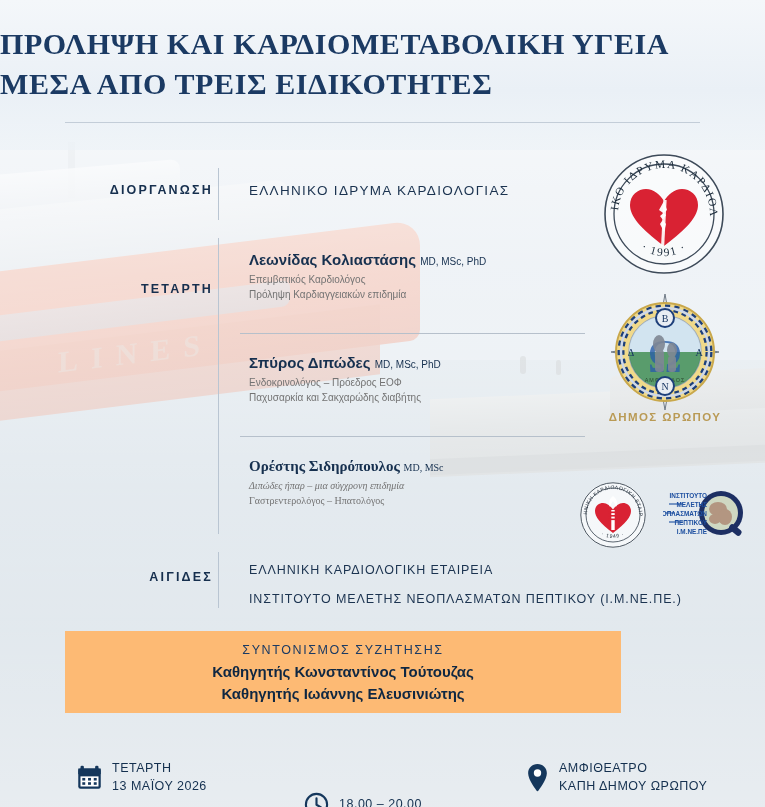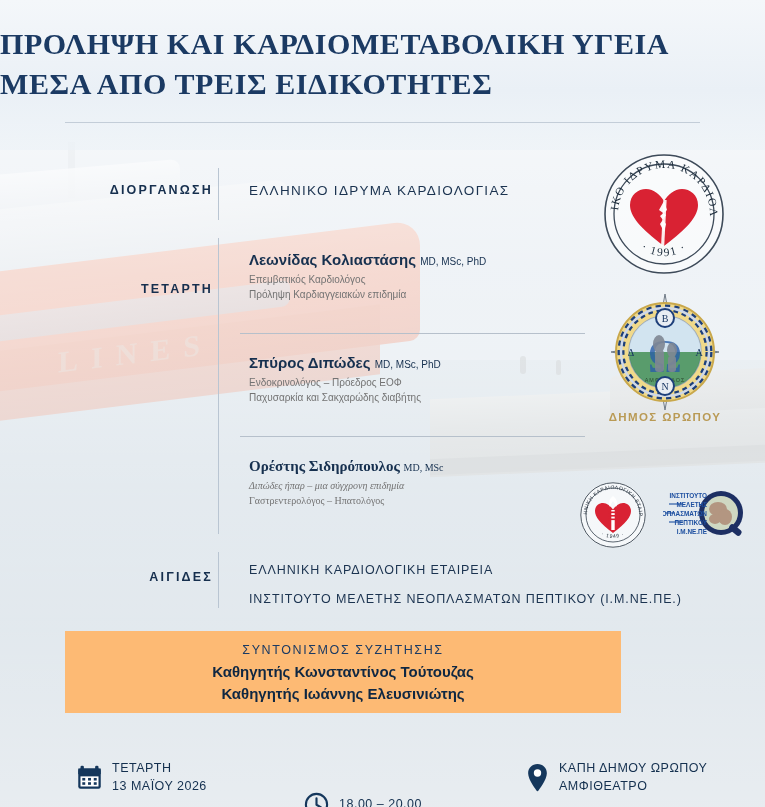--- a/index.html
+++ b/index.html
@@ -217,22 +217,22 @@
       </svg>
       <div class="btxt">18.00 – 20.00</div>
     </div>
 
     <div class="binfo" style="left:525px;top:14px;">
       <svg width="25" height="29" viewBox="0 0 20 26">
         <path d="M10 0.8C5.2 0.8 1.6 4.4 1.6 9.1c0 5.9 7.2 15.1 8 16.1.2.2.6.2.8 0 .8-1 8-10.2 8-16.1 0-4.7-3.6-8.3-8.4-8.3z" fill="#15375c"></path>
         <circle cx="10" cy="9" r="3.3" fill="#ffffff"></circle>
       </svg>
       <div class="btxt">
+        <span class="b1">ΑΜΦΙΘΕΑΤΡΟ</span>
         <span class="b1">ΚΑΠΗ ΔΗΜΟΥ ΩΡΩΠΟΥ</span>
-        <span class="b1">ΑΜΦΙΘΕΑΤΡΟ</span>
       </div>
     </div>
   </div>
 
   <div class="logo hfc">
     <svg width="128" height="128" viewBox="0 0 128 128">
       <defs>
         <path id="arcTop" d="M 18,64 A 46,46 0 0 1 110,64"></path>
         <path id="arcBot" d="M 22,64 A 42,42 0 0 0 106,64"></path>
       </defs>

